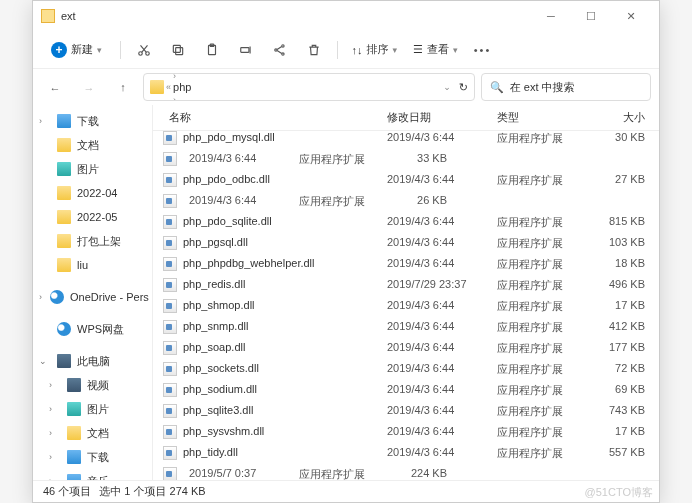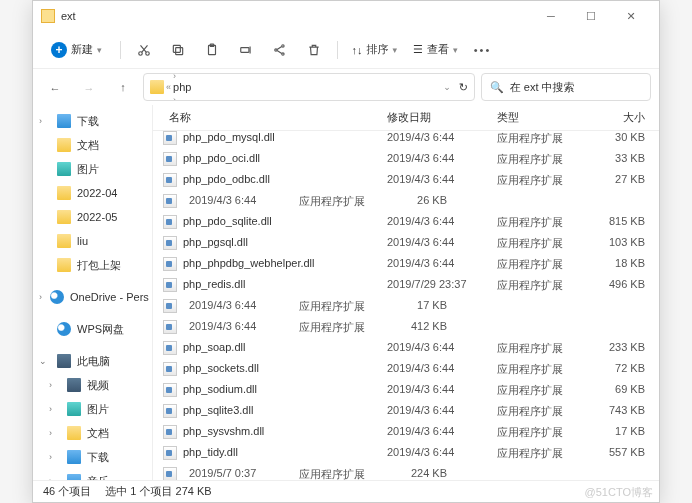--- a/index.html
+++ b/index.html
@@ -42,21 +42,21 @@
 .c-type{width:90px}
 .c-size{width:70px;text-align:right}
 .filelist{flex:1;overflow-y:auto}
 .row{height:21px;display:flex;padding-left:10px}
 .row .fi{width:14px;height:14px;margin-right:6px;background:linear-gradient(#fff,#e8e8e8);border:1px solid #ccc;position:relative}
 .row .fi::after{content:"";position:absolute;top:3px;left:2px;width:6px;height:6px;background:#5a8fc7;border-radius:1px}
 .row .nm{width:198px;white-space:nowrap;overflow:hidden;text-overflow:ellipsis}
 .row .dt{width:110px;padding:0 6px;color:#555}
 .row .tp{width:90px;padding:0 6px;color:#555}
 .row .sz{width:70px;text-align:right;padding:0 6px;color:#555}
-.status{height:22px;border-top:1px solid #eee;display:flex;align-items:center;padding:0 10px;color:#555;gap:14px}
+.status{height:22px;border-top:1px solid #eee;display:flex;align-items:center;padding:0 10px;color:#555;gap:8px}
 .watermark{position:absolute;bottom:2px;right:6px;color:#ccc;font-size:11px}
 svg{width:14px;height:14px}
 .filelist::-webkit-scrollbar,.sidebar::-webkit-scrollbar{width:12px}
 .filelist::-webkit-scrollbar-thumb,.sidebar::-webkit-scrollbar-thumb{background:#c8c8c8;border-radius:2px}
 .filelist::-webkit-scrollbar-track,.sidebar::-webkit-scrollbar-track{background:#f5f5f5}
 </style>
 </head>
 <body>
 
 <div class="window">
@@ -171,26 +171,26 @@
           <span>2022-04</span>
         </div>
         <div class="sitem">
           <span class="exp"></span>
           <span class="sicon f-yellow"></span>
           <span>2022-05</span>
         </div>
         <div class="sitem">
           <span class="exp"></span>
           <span class="sicon f-yellow"></span>
+          <span>打包上架</span>
+        </div>
+        <div class="sitem">
+          <span class="exp"></span>
+          <span class="sicon f-yellow"></span>
           <span>liu</span>
-        </div>
-        <div class="sitem">
-          <span class="exp"></span>
-          <span class="sicon f-yellow"></span>
-          <span>打包上架</span>
         </div>
         <div style="height: 8px;"></div>
         <div class="sitem">
           <span class="exp">›</span>
           <span class="sicon cloud"></span>
           <span>OneDrive - Pers</span>
         </div>
         <div style="height: 8px;"></div>
         <div class="sitem">
           <span class="exp"></span>
@@ -239,21 +239,20 @@
       <div class="filelist" id="filelist">
           <div class="row">
             <span class="fi"></span>
             <span class="nm">php_pdo_mysql.dll</span>
             <span class="dt">2019/4/3 6:44</span>
             <span class="tp">应用程序扩展</span>
             <span class="sz">30 KB</span>
           </div>
           <div class="row">
             <span class="fi"></span>
-            <span class="nm">php_pdo_oci.dll</span>
             <span class="dt">2019/4/3 6:44</span>
             <span class="tp">应用程序扩展</span>
             <span class="sz">33 KB</span>
           </div>
           <div class="row">
             <span class="fi"></span>
             <span class="nm">php_pdo_odbc.dll</span>
             <span class="dt">2019/4/3 6:44</span>
             <span class="tp">应用程序扩展</span>
             <span class="sz">27 KB</span>
@@ -287,36 +286,38 @@
           </div>
           <div class="row">
             <span class="fi"></span>
             <span class="nm">php_redis.dll</span>
             <span class="dt">2019/7/29 23:37</span>
             <span class="tp">应用程序扩展</span>
             <span class="sz">496 KB</span>
           </div>
           <div class="row">
             <span class="fi"></span>
+            <span class="nm">php_shmop.dll</span>
             <span class="dt">2019/4/3 6:44</span>
             <span class="tp">应用程序扩展</span>
             <span class="sz">17 KB</span>
           </div>
           <div class="row">
             <span class="fi"></span>
+            <span class="nm">php_snmp.dll</span>
             <span class="dt">2019/4/3 6:44</span>
             <span class="tp">应用程序扩展</span>
             <span class="sz">412 KB</span>
           </div>
           <div class="row">
             <span class="fi"></span>
             <span class="nm">php_soap.dll</span>
             <span class="dt">2019/4/3 6:44</span>
             <span class="tp">应用程序扩展</span>
-            <span class="sz">233 KB</span>
+            <span class="sz">177 KB</span>
           </div>
           <div class="row">
             <span class="fi"></span>
             <span class="nm">php_sockets.dll</span>
             <span class="dt">2019/4/3 6:44</span>
             <span class="tp">应用程序扩展</span>
             <span class="sz">72 KB</span>
           </div>
           <div class="row">
             <span class="fi"></span>

